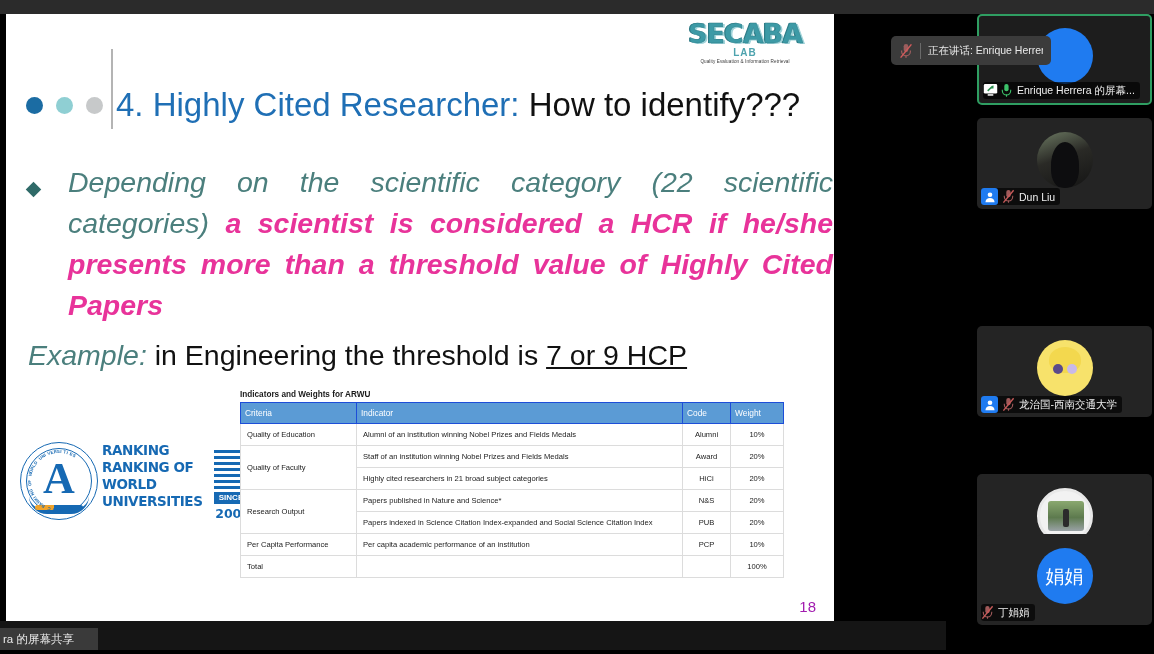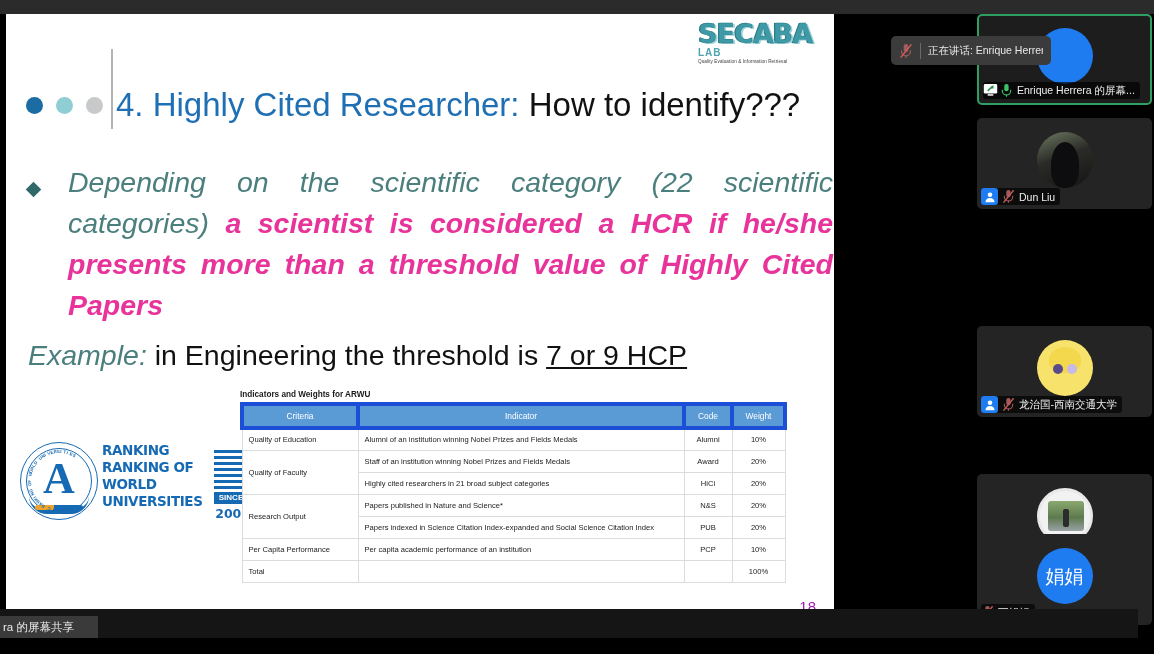--- a/index.html
+++ b/index.html
@@ -15,21 +15,21 @@
   .top-strip{position:absolute;left:0;top:0;width:1154px;height:14px;background:#2b2b2b;}
 
   
   .slide{
     position:absolute;left:6px;top:14px;width:828px;height:623px;
     background:#ffffff;overflow:hidden;
   }
   .slide-inner{position:absolute;inset:0;}
 
   
-  .secaba{position:absolute;right:6px;top:6px;width:130px;line-height:1;}
+  .secaba{position:absolute;right:24px;top:6px;width:130px;text-align:center;line-height:1;}
   .secaba .word{
     font-family:"DejaVu Sans",sans-serif;
     font-weight:bold;font-size:27px;letter-spacing:-1px;
     color:#3d9aa6;
     text-shadow:2px 1px 0 #9fd3d9, -1px 0 0 #2f7b86;
     -webkit-text-stroke:0.4px #2f7b86;
   }
   .secaba .lab{font-size:10px;font-weight:bold;color:#4ea3ae;letter-spacing:1px;margin-top:1px;}
   .secaba .tag{font-size:4.6px;color:#3a3a3a;margin-top:2px;letter-spacing:0.1px;white-space:nowrap;}
 
@@ -124,21 +124,21 @@
   .tbl-cap{
     font-size:8.2px;font-weight:bold;color:#1a1a1a;margin-bottom:3px;
     font-family:"Liberation Sans",sans-serif;
   }
   table.arwu-tbl{
     border-collapse:collapse;width:543px;table-layout:fixed;
     font-size:7.6px;color:#222;font-family:"Liberation Sans",sans-serif;
   }
   table.arwu-tbl th{
     background:#5b9bd5;color:#ffffff;font-weight:normal;font-size:8.4px;
-    padding:5px 4px;text-align:center;border:4px solid #1d4ed8;
+    padding:5px 4px;text-align:left;border:1px solid #1d4ed8;
   }
   table.arwu-tbl td{
     border:1px solid #dcdcdc;padding:5px 6px;vertical-align:middle;background:#fff;
   }
   td.c-code,td.c-weight{text-align:center;}
   .row-h{height:22px;}
 
   .slide-num{
     position:absolute;right:18px;bottom:22px;
     font-size:15px;color:#a21caf;font-family:"Liberation Sans",sans-serif;
@@ -212,21 +212,21 @@
   .badge-person{
     width:17px;height:17px;border-radius:3px;flex:0 0 auto;
     display:flex;align-items:center;justify-content:center;
   }
   .bp-blue{background:#1f7bf0;}
   .bp-orange{background:#e8730f;}
   .icon-sm{width:13px;height:15px;flex:0 0 auto;}
 
   
   .taskbar{
-    position:absolute;left:0;bottom:16px;width:1138px;height:29px;background:#151515;
+    position:absolute;left:0;bottom:4px;width:946px;height:29px;background:#151515;
   }
   .task-item{
     position:absolute;left:0;bottom:0;height:22px;width:98px;background:#3a3a3a;
     display:flex;align-items:center;padding-left:3px;box-sizing:border-box;
   }
   .task-item .tt{
     color:#eaeaea;font-size:11.5px;white-space:nowrap;
     font-family:"Liberation Sans","DejaVu Sans",sans-serif;
   }
 </style>

